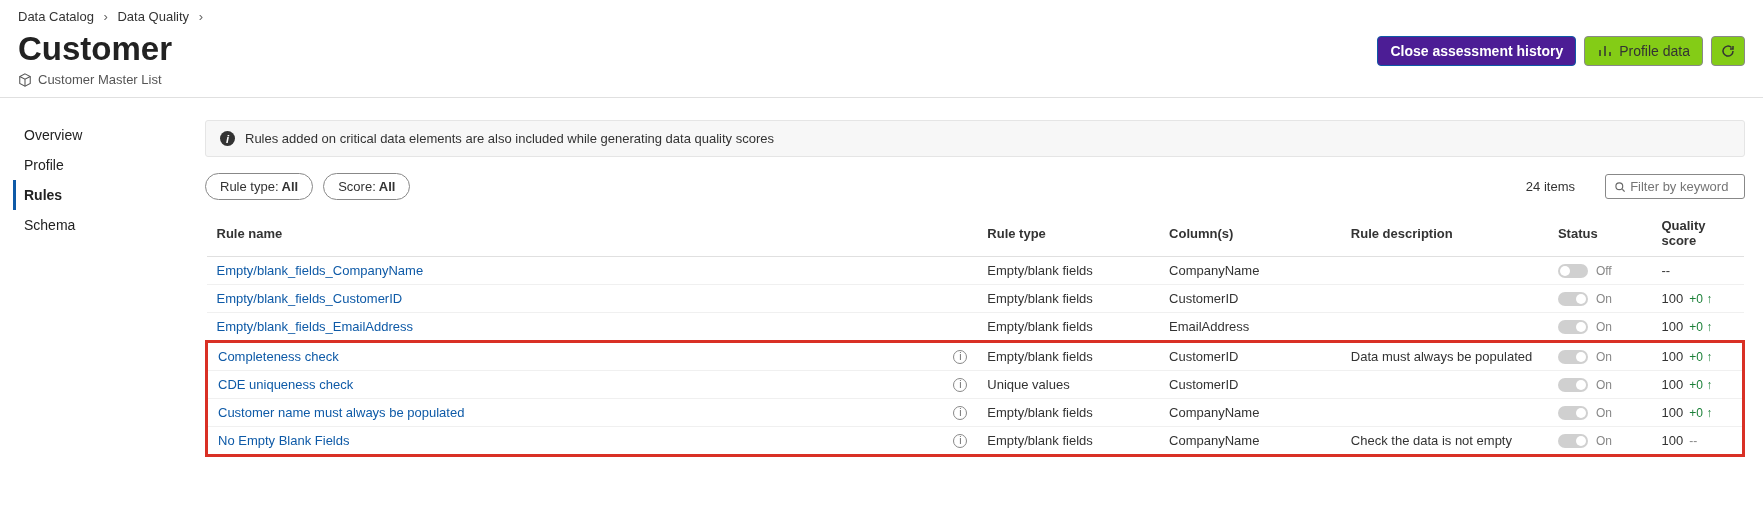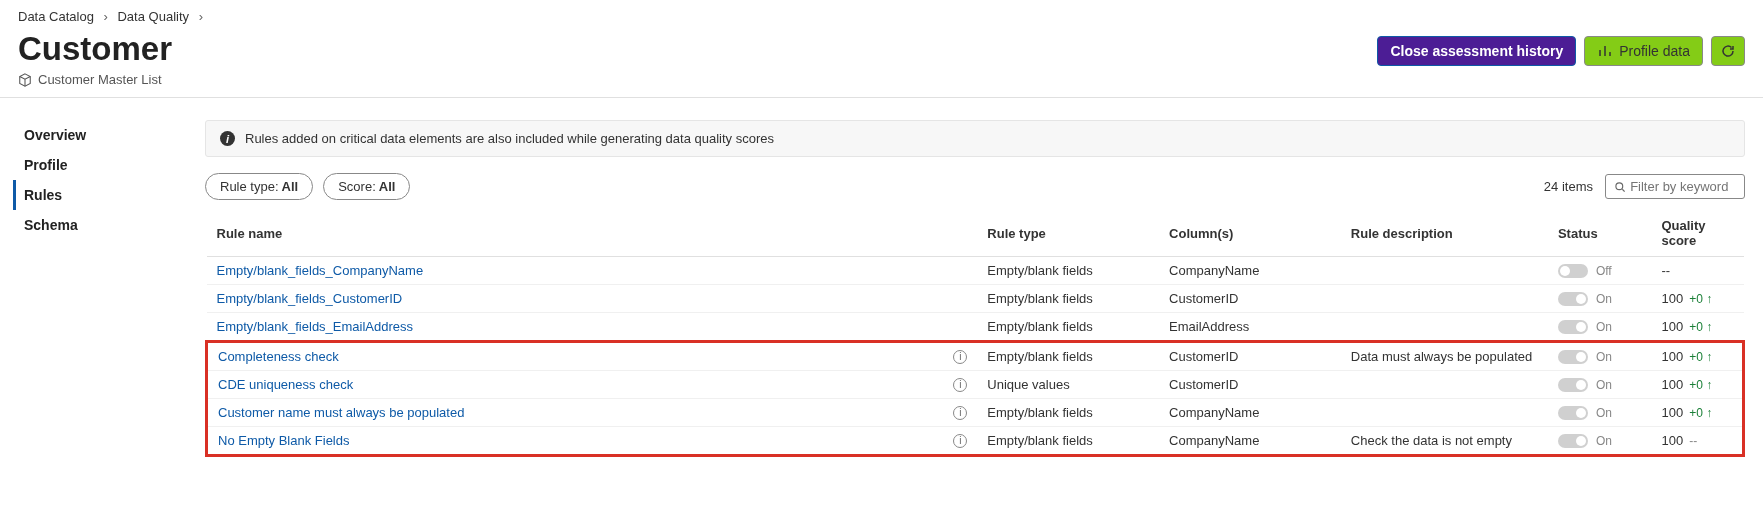--- a/index.html
+++ b/index.html
@@ -23,32 +23,32 @@
   .btn.icon-only { padding: 6px 8px; }
   .btn svg { width: 16px; height: 16px; }
 
   .divider { height: 1px; background: #e0e0e0; margin: 0; }
 
   
   .body-row { display: flex; }
   .sidenav { width: 205px; padding: 22px 0 0 24px; }
   .nav-item { padding: 7px 0; font-size: 14px; color: #222; cursor: pointer; }
   .nav-item.active { font-weight: 600; border-left: 3px solid #0e5aa7; padding-left: 8px; margin-left: -11px; }
-  .nav-item.bold { font-weight: 700; }
+  .nav-item.bold { font-weight: 400; }
 
   .content { flex: 1; padding: 22px 18px 0 0; }
 
   .info-bar { background: #f7f7f7; border: 1px solid #e5e5e5; border-radius: 3px; padding: 10px 14px; display: flex; align-items: center; gap: 10px; margin-bottom: 16px; }
   .info-bar .info-icon { width: 15px; height: 15px; background: #333; color: #fff; border-radius: 50%; display: inline-flex; align-items: center; justify-content: center; font-size: 11px; font-weight: bold; font-style: italic; }
 
   .toolbar-row { display: flex; align-items: center; justify-content: space-between; margin-bottom: 10px; }
   .toolbar-left { display: flex; gap: 10px; }
   .pill { border: 1px solid #888; border-radius: 20px; padding: 5px 14px; font-size: 13px; display: inline-flex; align-items: baseline; cursor: pointer; }
   .pill .pill-value { font-weight: 600; margin-left: 3px; }
-  .toolbar-right { display: flex; align-items: center; gap: 12px; }
+  .toolbar-right { display: flex; align-items: center; gap: 30px; }
   .count-label { font-size: 13px; color: #333; }
   .search-box { display: flex; align-items: center; border: 1px solid #888; border-radius: 3px; padding: 4px 8px; width: 140px; }
   .search-box svg { width: 14px; height: 14px; margin-right: 4px; }
   .search-box input { border: none; outline: none; font-size: 13px; width: 100%; }
 
   
   .tbl { width: 100%; border-collapse: collapse; }
   .tbl th { text-align: left; font-weight: 600; font-size: 13px; color: #333; padding: 8px 10px; border-bottom: 1px solid #e0e0e0; }
   .tbl td { padding: 6px 10px; font-size: 13px; border-bottom: 1px solid #f0f0f0; vertical-align: middle; }
   .rule-link { color: #0e5aa7; cursor: pointer; }

